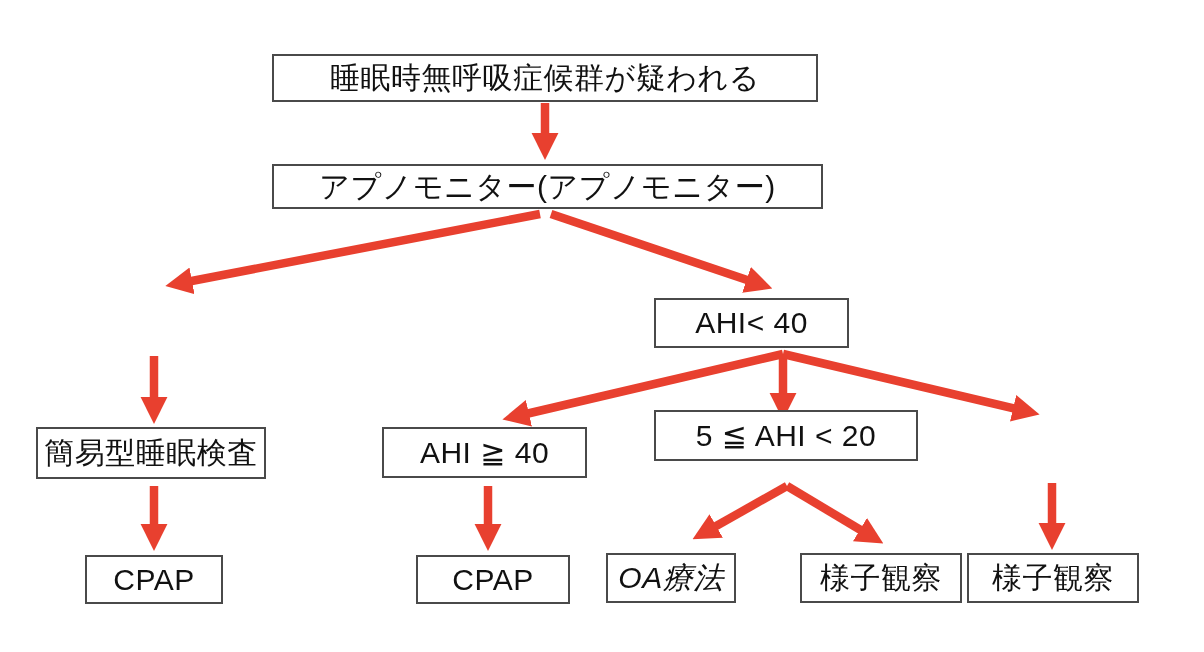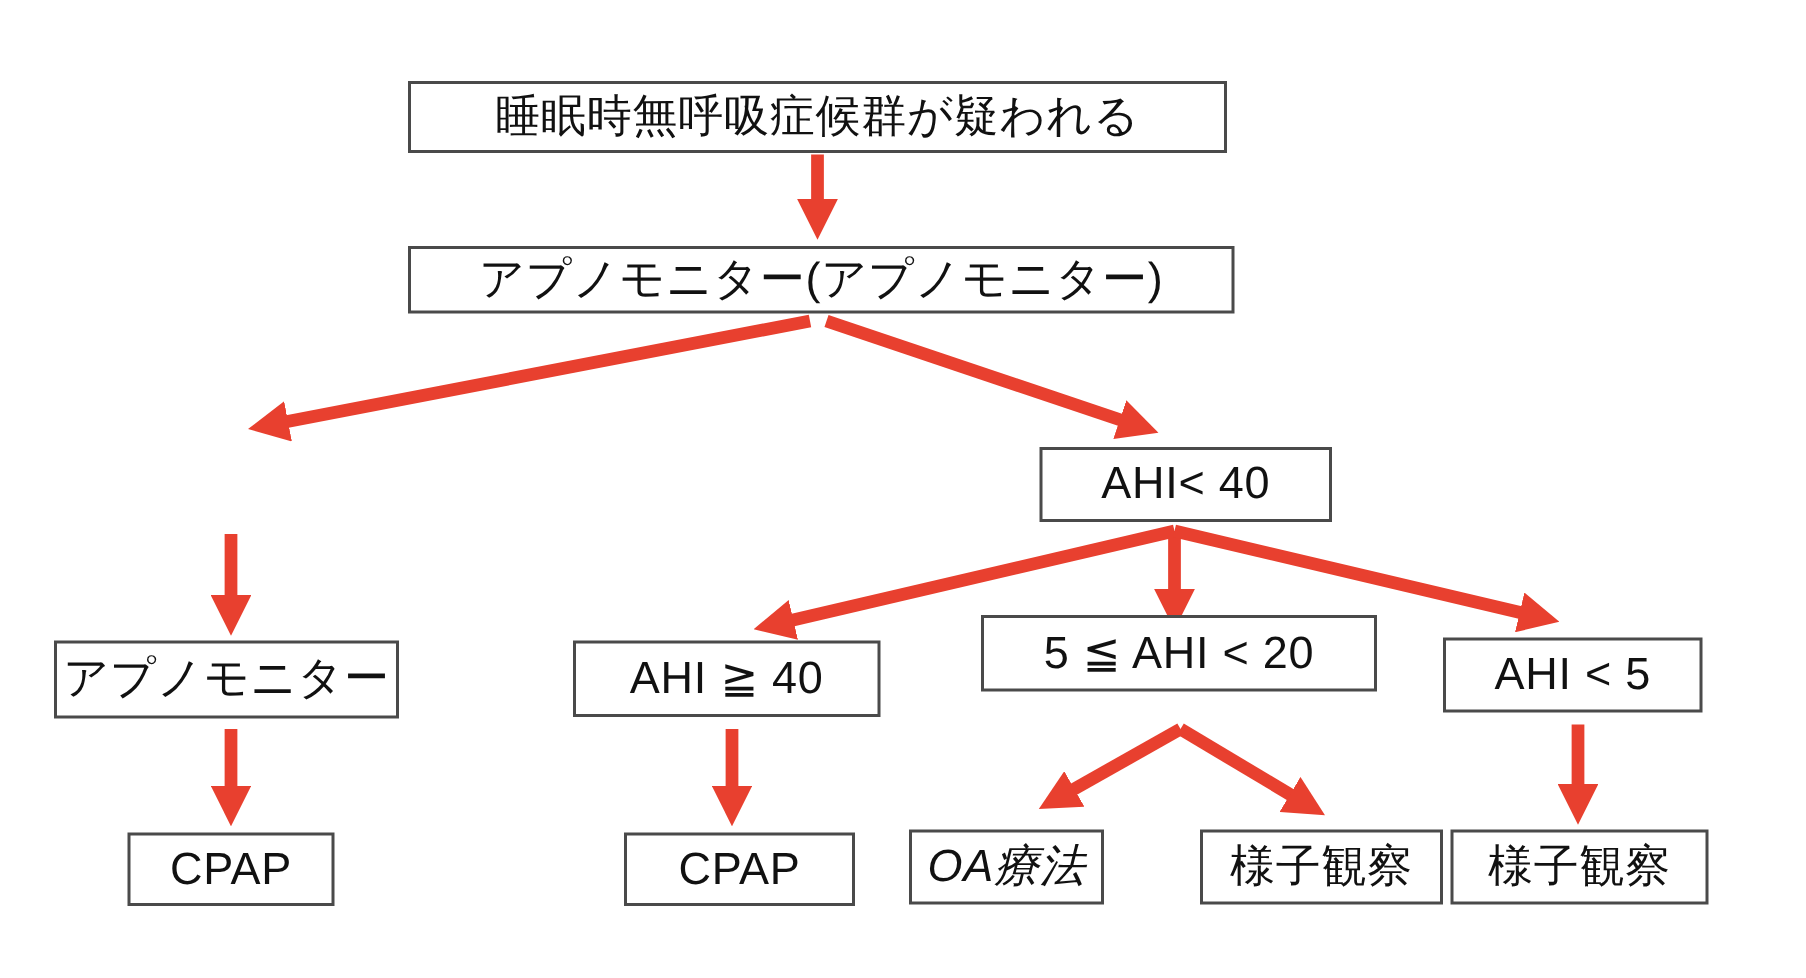--- a/index.html
+++ b/index.html
@@ -67,24 +67,23 @@
     <line class="edge" x1="783" y1="354" x2="783" y2="409" marker-end="url(#arrowhead)"></line>
     <line class="edge" x1="783" y1="354" x2="1029" y2="412" marker-end="url(#arrowhead)"></line>
     <line class="edge" x1="488" y1="486" x2="488" y2="540" marker-end="url(#arrowhead)"></line>
     <line class="edge" x1="787" y1="486" x2="702" y2="534" marker-end="url(#arrowhead)"></line>
     <line class="edge" x1="787" y1="486" x2="874" y2="538" marker-end="url(#arrowhead)"></line>
     <line class="edge" x1="1052" y1="483" x2="1052" y2="539" marker-end="url(#arrowhead)"></line>
   </svg>
 
   <div class="node" style="left:272px; top:54px;  width:546px; height:48px;">睡眠時無呼吸症候群が疑われる</div>
   <div class="node" style="left:272px; top:164px; width:551px; height:45px;">アプノモニター(アプノモニター)</div>
-  <div class="node" style="left:693px; top:298px; width:195px; height:50px;text-align:right;">AHI&lt; 40</div>
-  <div class="node" style="left:36px;  top:427px; width:230px; height:52px;">アプノモニター</div>
+  <div class="node" style="left:654px; top:298px; width:195px; height:50px;text-align:right;">AHI&lt; 40</div>
+  <div class="node" style="left:36px;  top:427px; width:230px; height:52px;">簡易型睡眠検査</div>
   <div class="node" style="left:382px; top:427px; width:205px; height:51px;">AHI ≧ 40</div>
   <div class="node" style="left:654px; top:410px; width:264px; height:51px;">5 ≦ AHI &lt; 20</div>
-  <div class="node" style="left:962px; top:425px; width:173px; height:50px;">AHI &lt; 5</div>
   <div class="node" style="left:85px;  top:555px; width:138px; height:49px;">CPAP</div>
   <div class="node" style="left:416px; top:555px; width:154px; height:49px;">CPAP</div>
   <div class="node" style="left:606px; top:553px; width:130px; height:50px;font-style:italic;">OA療法</div>
   <div class="node" style="left:800px; top:553px; width:162px; height:50px;">様子観察</div>
   <div class="node" style="left:967px; top:553px; width:172px; height:50px;">様子観察</div>
 
 </div>
 
 </body></html>

